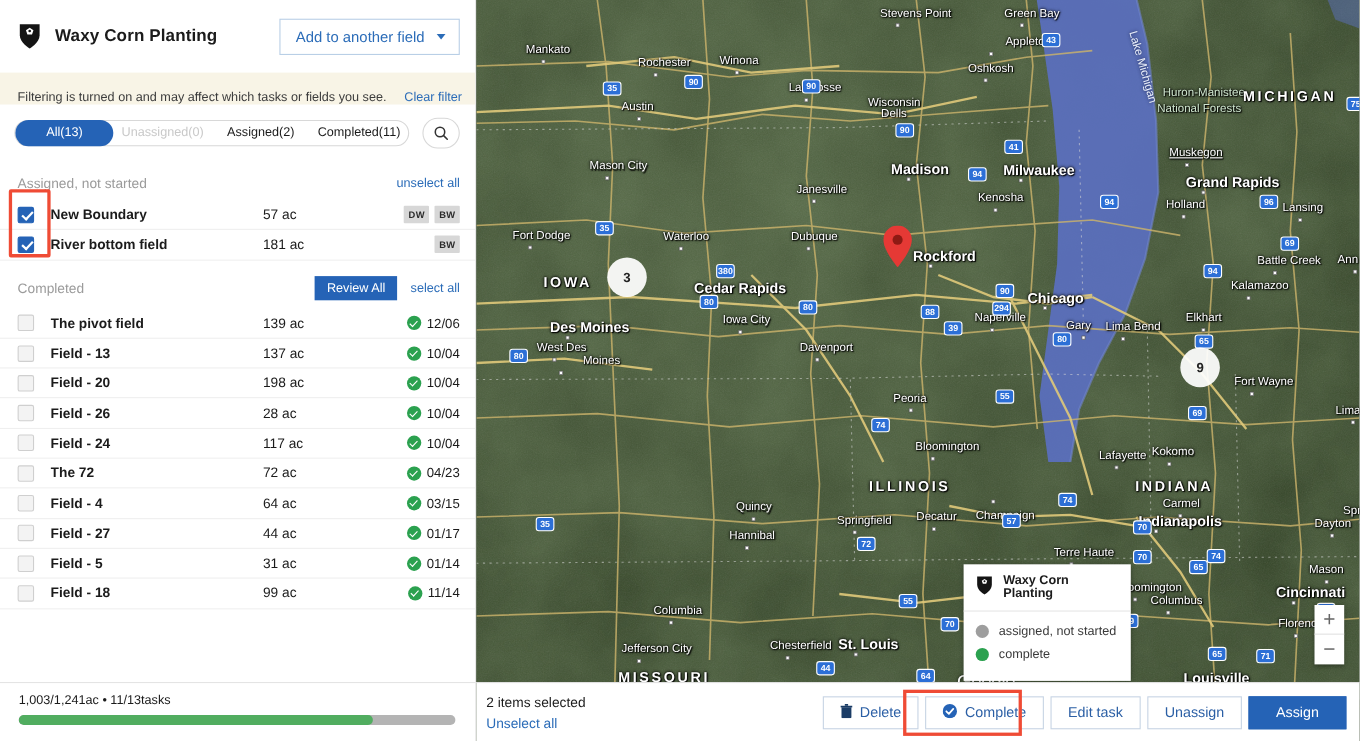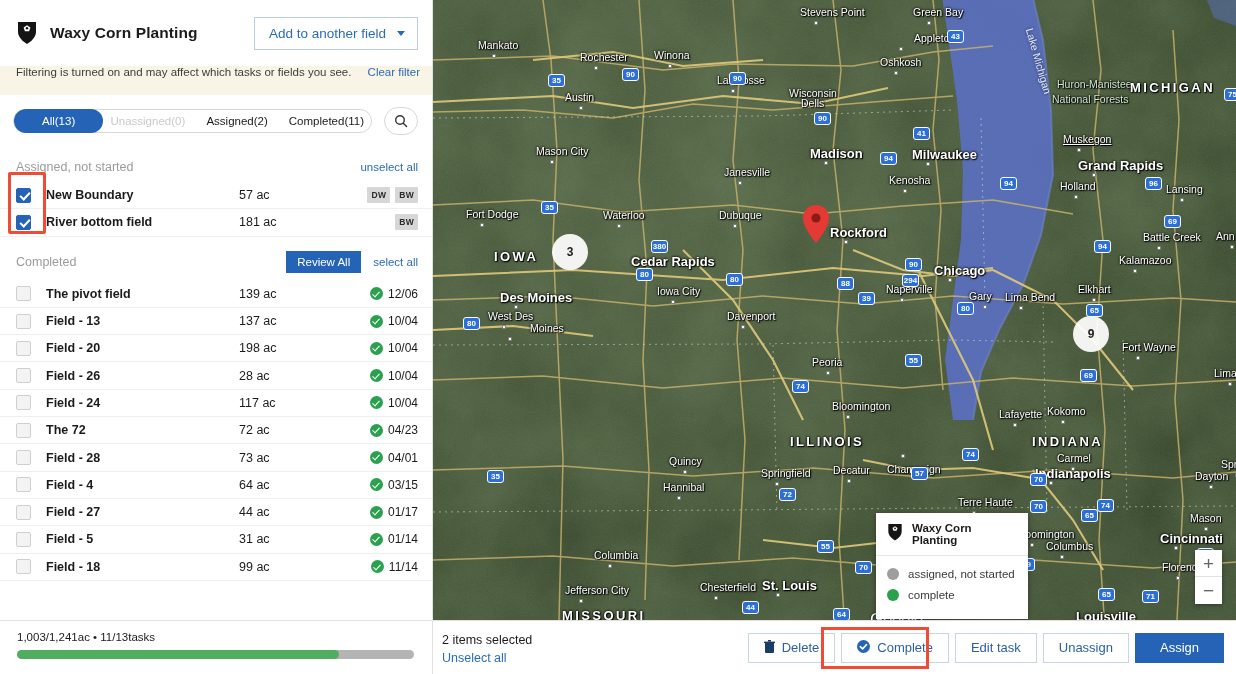--- a/index.html
+++ b/index.html
@@ -50,21 +50,21 @@
     border-left: 4.5px solid transparent;
     border-right: 4.5px solid transparent;
     border-top: 5px solid #2b6cb8;
     display: inline-block;
   }
 
   
   .filter-bar {
     height: 29px; flex: 0 0 29px;
     background: #f8f4e6;
-    display: flex; align-items: flex-start;
+    display: flex; align-items: flex-end;
     padding: 0 12px 0 16px;
     font-size: 11.5px; color: #3c3c3c;
   }
   .clear-filter { margin-left: auto; color: #2b6cb8; font-size: 11.5px; cursor: pointer; }
 
   
   .tabs-row {
     height: 51px; flex: 0 0 51px;
     display: flex; align-items: center;
     padding: 0 14px 0 13px;
@@ -445,29 +445,20 @@
             <span class="date-txt">10/04</span>
           </div>
         </div>
         <div class="row">
           <div class="cb"></div>
           <div class="row-name">The 72</div>
           <div class="row-acres">72 ac</div>
           <div class="row-right">
             <span class="check-green"></span>
             <span class="date-txt">04/23</span>
-          </div>
-        </div>
-        <div class="row">
-          <div class="cb"></div>
-          <div class="row-name">Field - 28</div>
-          <div class="row-acres">73 ac</div>
-          <div class="row-right">
-            <span class="check-green"></span>
-            <span class="date-txt">04/01</span>
           </div>
         </div>
         <div class="row">
           <div class="cb"></div>
           <div class="row-name">Field - 4</div>
           <div class="row-acres">64 ac</div>
           <div class="row-right">
             <span class="check-green"></span>
             <span class="date-txt">03/15</span>
           </div>

